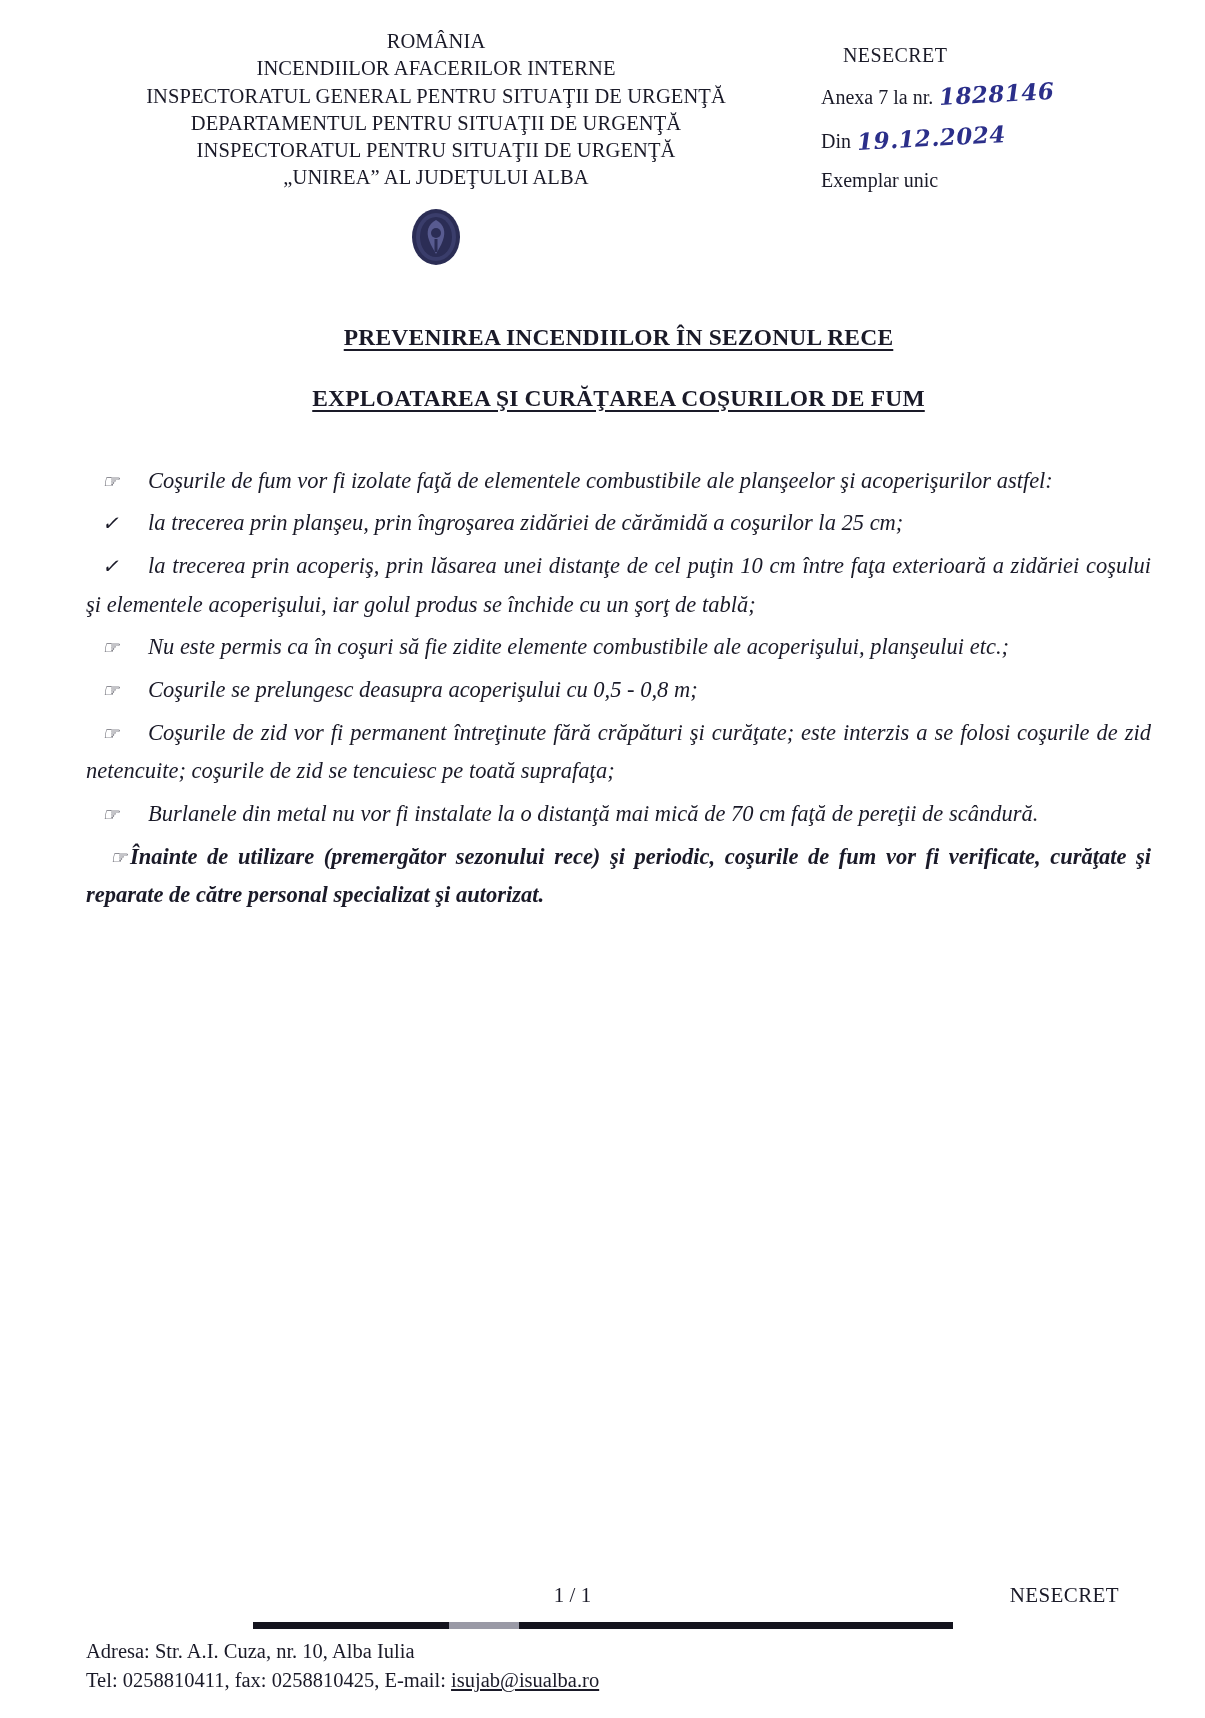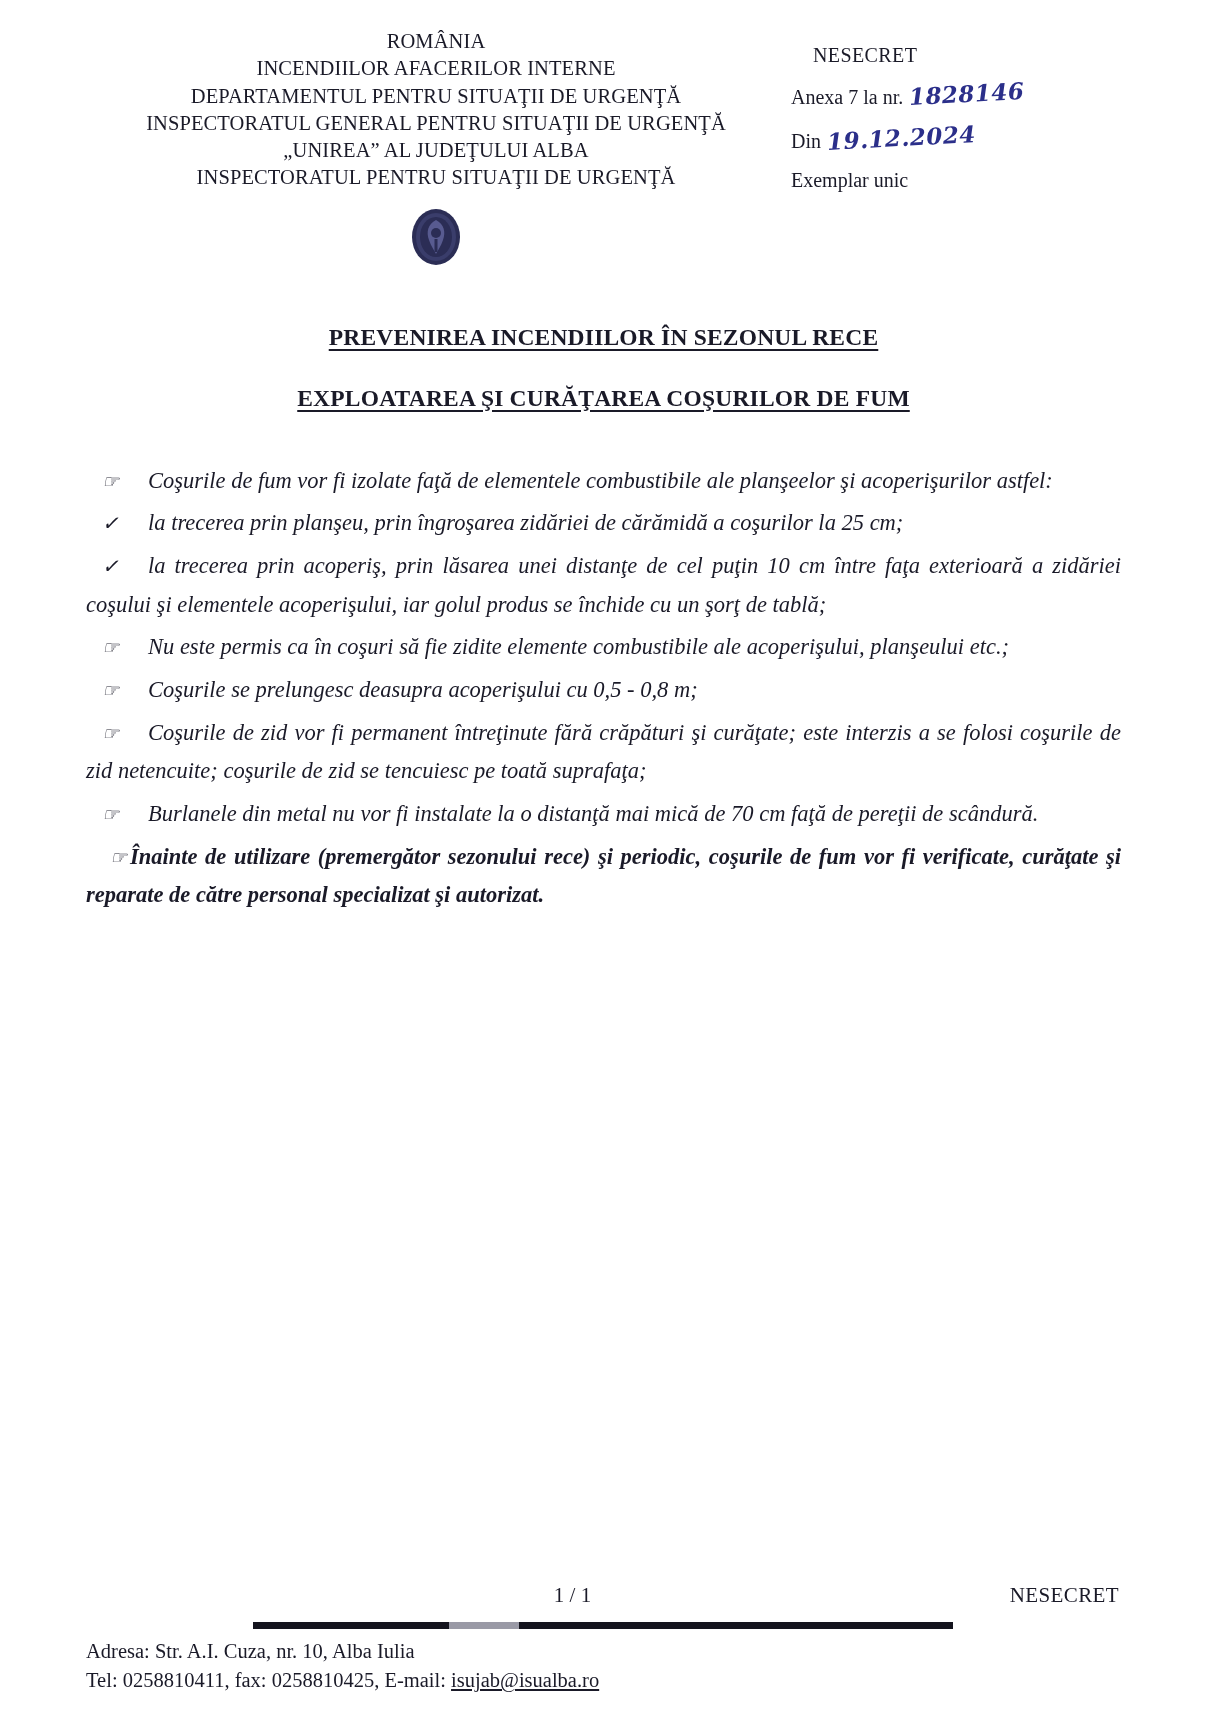--- a/index.html
+++ b/index.html
@@ -11,21 +11,21 @@
     width: 1205px;
     height: 1718px;
     position: relative;
     font-family: "Liberation Serif", serif;
     color: #1a1a28;
     overflow: hidden;
   }
   .page {
     position: absolute;
     inset: 0;
-    padding: 28px 84px 0 86px;
+    padding: 28px 54px 0 86px;
     box-sizing: border-box;
   }
 
   
   .header {
     display: flex;
     align-items: flex-start;
     justify-content: space-between;
   }
   .header-left {
@@ -167,24 +167,24 @@
 </style>
 </head>
 <body>
 
 <div class="page">
 
   <div class="header">
     <div class="header-left">
       <div>ROMÂNIA</div>
       <div>INCENDIILOR AFACERILOR INTERNE</div>
+      <div>INSPECTORATUL GENERAL PENTRU SITUAŢII DE URGENŢĂ</div>
       <div>DEPARTAMENTUL PENTRU SITUAŢII DE URGENŢĂ</div>
-      <div>INSPECTORATUL GENERAL PENTRU SITUAŢII DE URGENŢĂ</div>
+      <div>INSPECTORATUL PENTRU SITUAŢII DE URGENŢĂ</div>
       <div>„UNIREA” AL JUDEŢULUI ALBA</div>
-      <div>INSPECTORATUL PENTRU SITUAŢII DE URGENŢĂ</div>
 
       <div class="emblem-wrap">
         <div class="emblem">
           <svg viewBox="0 0 56 62" width="56" height="62" aria-hidden="true">
             <ellipse cx="28" cy="31" rx="24" ry="28" fill="#2b2d55"></ellipse>
             <ellipse cx="28" cy="31" rx="20" ry="24" fill="#3a3d6b"></ellipse>
             <ellipse cx="28" cy="31" rx="16" ry="20" fill="#2b2d55"></ellipse>
             <path d="M28 14 C20 18 18 26 21 34 C23 40 26 44 28 48 C30 44 33 40 35 34 C38 26 36 18 28 14 Z" fill="#585b90"></path>
             <circle cx="28" cy="27" r="5" fill="#2b2d55"></circle>
             <rect x="26.5" y="33" width="3" height="13" fill="#2b2d55"></rect>

